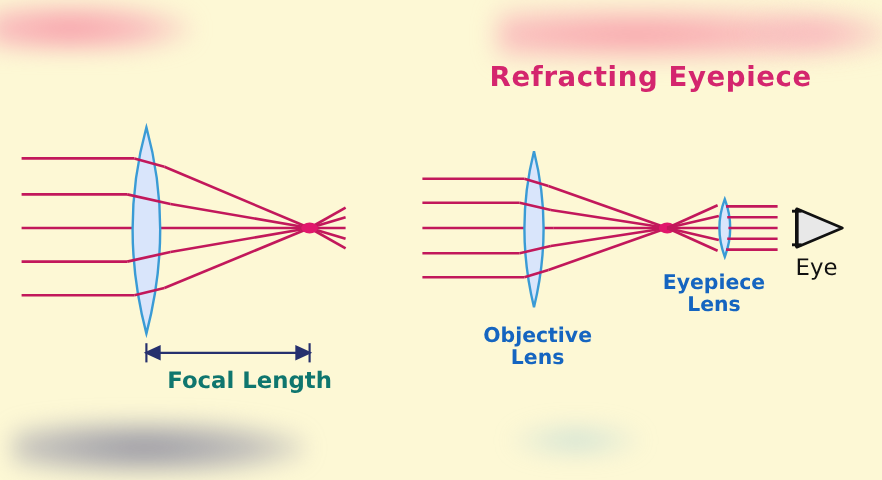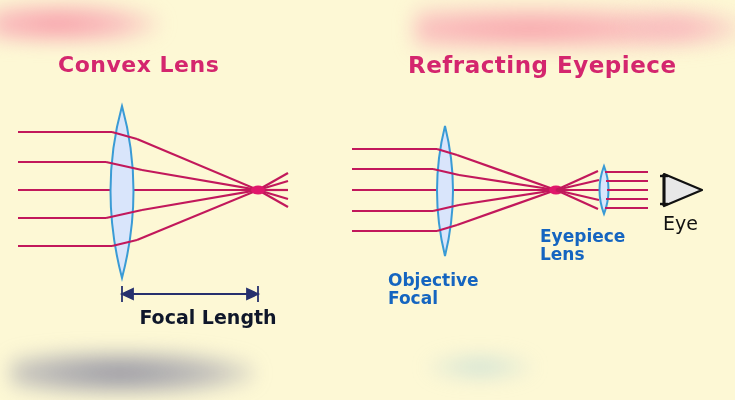--- a/index.html
+++ b/index.html
@@ -62,32 +62,33 @@
   }
   #title-convex   { left: 58px;  top: 52px; font-size: 22px; }
   #title-telescope{ left: 408px; top: 52px; font-size: 23px; }
 
   
   .label-blue {
     position: absolute;
     color: #1565c0;
     font-weight: bold;
     font-size: 17px;
+    text-align: center;
     white-space: pre-line;
     line-height: 1.05;
   }
   #label-objective { left: 388px; top: 272px; width: 120px; }
   #label-eyepiece  { left: 540px; top: 228px; width: 110px; }
 
   #label-focal {
     position: absolute;
     left: 118px; top: 306px;
     width: 180px;
     text-align: center;
-    color: #0f172a;
+    color: #0f766e;
     font-weight: bold;
     font-size: 19px;
     white-space: nowrap;
   }
   #label-eye {
     position: absolute;
     left: 663px; top: 212px;
     color: #111111;
     font-weight: normal;
     font-size: 19px;
@@ -203,27 +204,26 @@
 
       <g>
         <path d="M664 174 L702 190 L664 206 Z" fill="#e8e8e8" stroke="#111111" stroke-width="2.2" stroke-linejoin="round"></path>
         <line x1="664" y1="174" x2="664" y2="206" stroke="#111111" stroke-width="3"></line>
         <line x1="660" y1="176" x2="668" y2="176" stroke="#111111" stroke-width="2.4"></line>
         <line x1="660" y1="204" x2="668" y2="204" stroke="#111111" stroke-width="2.4"></line>
       </g>
     </g>
   </svg>
 
-  <div class="heading" id="title-convex">Convex Lens</div>
 
   <div class="heading" id="title-telescope">Refracting Eyepiece</div>
 
   <div id="label-focal">Focal Length</div>
 
   <div class="label-blue" id="label-objective">Objective
-Focal</div>
+Lens</div>
 
   <div class="label-blue" id="label-eyepiece">Eyepiece
 Lens</div>
 
   <div id="label-eye">Eye</div>
 
 </div>
 
 </body></html>

